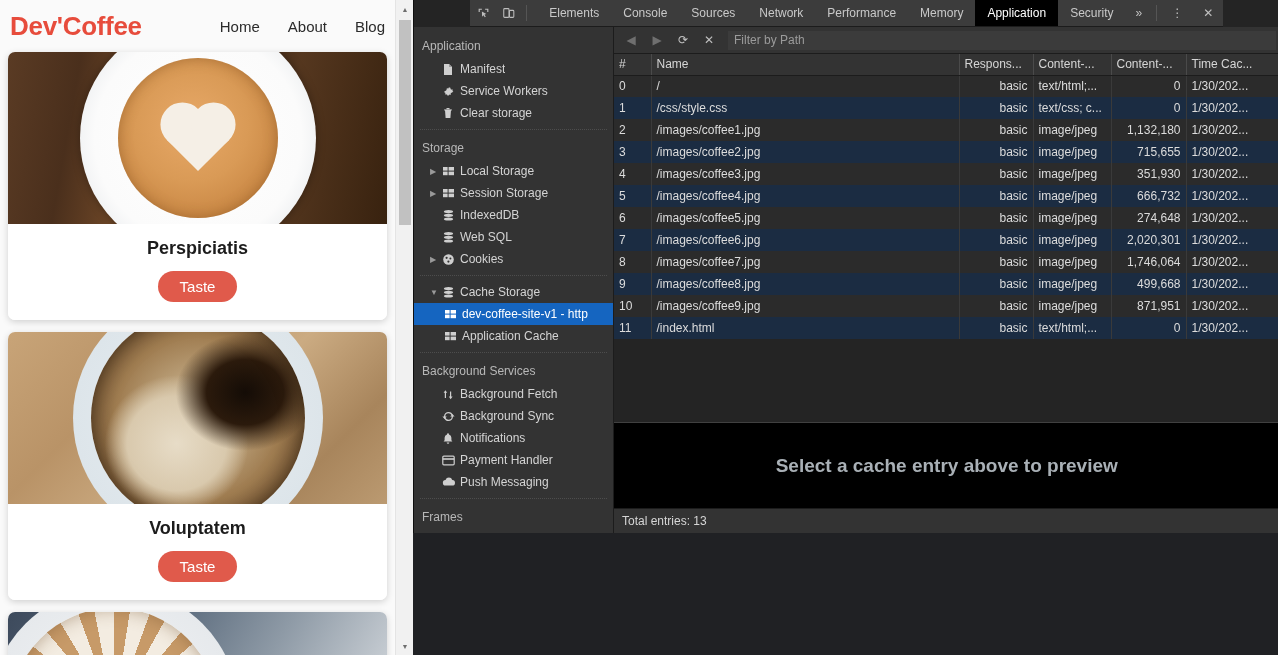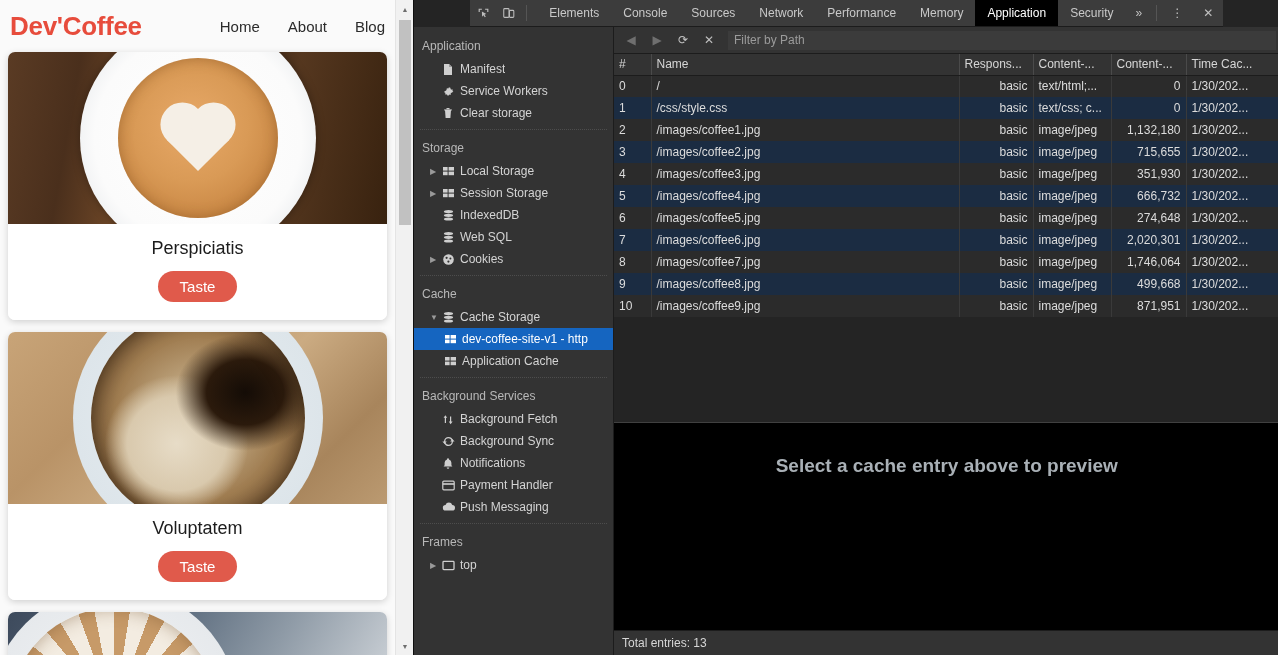--- a/index.html
+++ b/index.html
@@ -2,21 +2,21 @@
 <html><head>
 <meta charset="utf-8">
 <style>
   * { box-sizing: border-box; margin: 0; padding: 0; }
   html, body {
     width: 1278px; height: 655px;
     overflow: hidden;
     font-family: "Liberation Sans", sans-serif;
     background: #202124;
   }
-  .screen { position: relative; width: 1278px; height: 655px; display: flex; }
+  .screen { position: relative; width: 1278px; height: 533px; display: flex; }
 
   
   .page-viewport {
     position: relative;
     width: 413px; height: 655px;
     background: #f9f9f9;
     overflow: hidden;
     flex: 0 0 413px;
   }
   .page-scroll-area {
@@ -57,21 +57,21 @@
   .card-img { height: 172px; width: 100%; position: relative; overflow: hidden; }
   .card-body {
     padding: 14px 10px 18px;
     text-align: center;
     background: #fff;
   }
   .card-title {
     font-size: 18px;
     color: #1c1c1c;
     margin-bottom: 12px;
-    font-weight: normal;
+    font-weight: bold;
   }
   .taste-btn {
     display: inline-block;
     background: #e05a4b;
     color: #fff;
     border: none;
     border-radius: 18px;
     padding: 7px 22px;
     font-size: 15px;
     font-family: "Liberation Sans", sans-serif;
@@ -479,21 +479,20 @@
                 <circle cx="6.5" cy="6.5" r="5.3" fill="#cfcfcf"></circle>
                 <circle cx="4.6" cy="4.8" r="1.1" fill="#333"></circle>
                 <circle cx="8.4" cy="5.4" r="1" fill="#333"></circle>
                 <circle cx="6.4" cy="8.6" r="1.1" fill="#333"></circle>
               </svg>
             </span>
           <span class="tlabel">Cookies</span>
         </div>
 
         <div class="tree-divider"></div>
-        <div class="tree-section-title">Cache</div>
         <div class="tree-item">
           <span class="tw">▼</span>
           <span class="ti">
               <svg width="13" height="13" viewBox="0 0 13 13">
                 <ellipse cx="6.5" cy="2.6" rx="4.6" ry="1.6" fill="#cfcfcf"></ellipse>
                 <ellipse cx="6.5" cy="6.3" rx="4.6" ry="1.6" fill="#cfcfcf"></ellipse>
                 <ellipse cx="6.5" cy="10" rx="4.6" ry="1.6" fill="#cfcfcf"></ellipse>
               </svg>
             </span>
           <span class="tlabel">Cache Storage</span>
@@ -699,20 +698,28 @@
                 <td>1/30/202...</td>
               </tr>
               <tr class="even">
                 <td>10</td>
                 <td>/images/coffee9.jpg</td>
                 <td class="num">basic</td>
                 <td>image/jpeg</td>
                 <td class="num">871,951</td>
                 <td>1/30/202...</td>
               </tr>
+              <tr class="odd">
+                <td>11</td>
+                <td>/index.html</td>
+                <td class="num">basic</td>
+                <td>text/html;...</td>
+                <td class="num">0</td>
+                <td>1/30/202...</td>
+              </tr>
             </tbody>
           </table>
         </div>
 
         <div class="preview-pane">
           <div class="preview-msg">Select a cache entry above to preview</div>
         </div>
 
         <div class="statusbar">
           <span>Total entries: 13</span>

